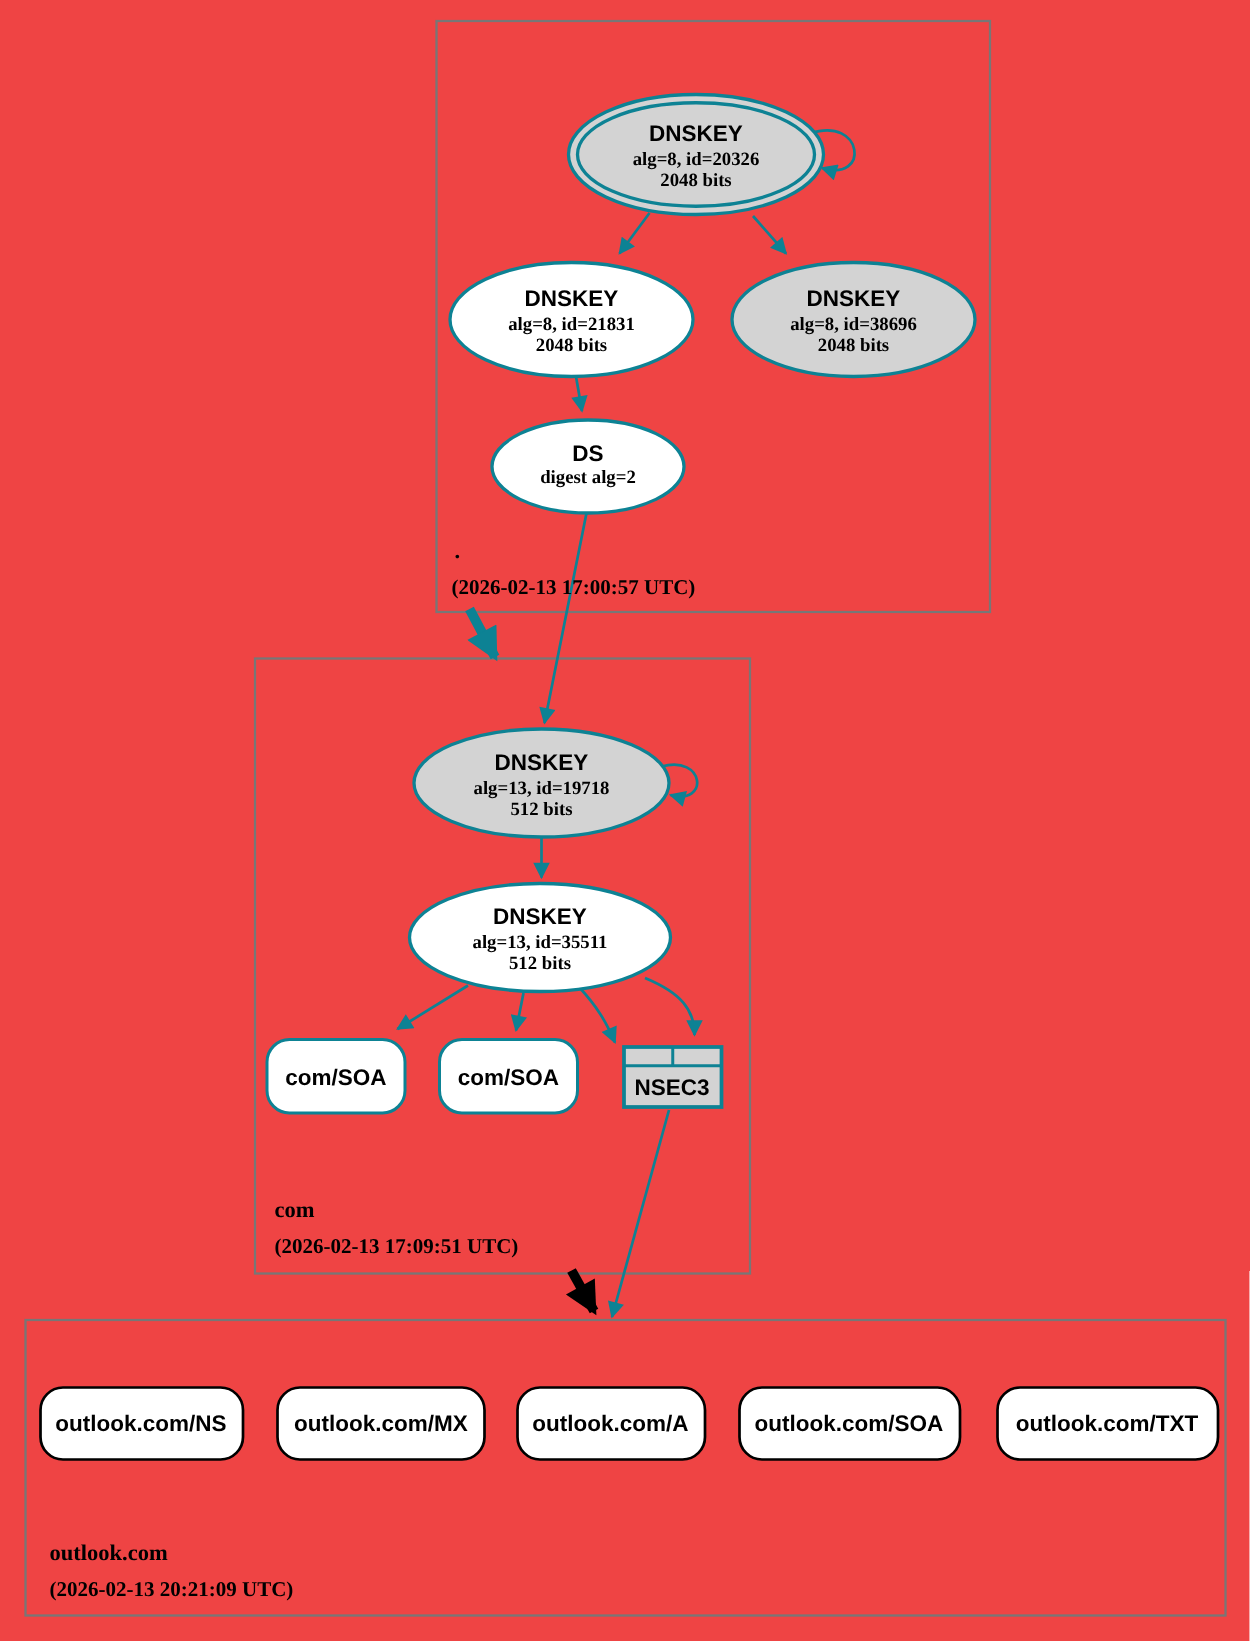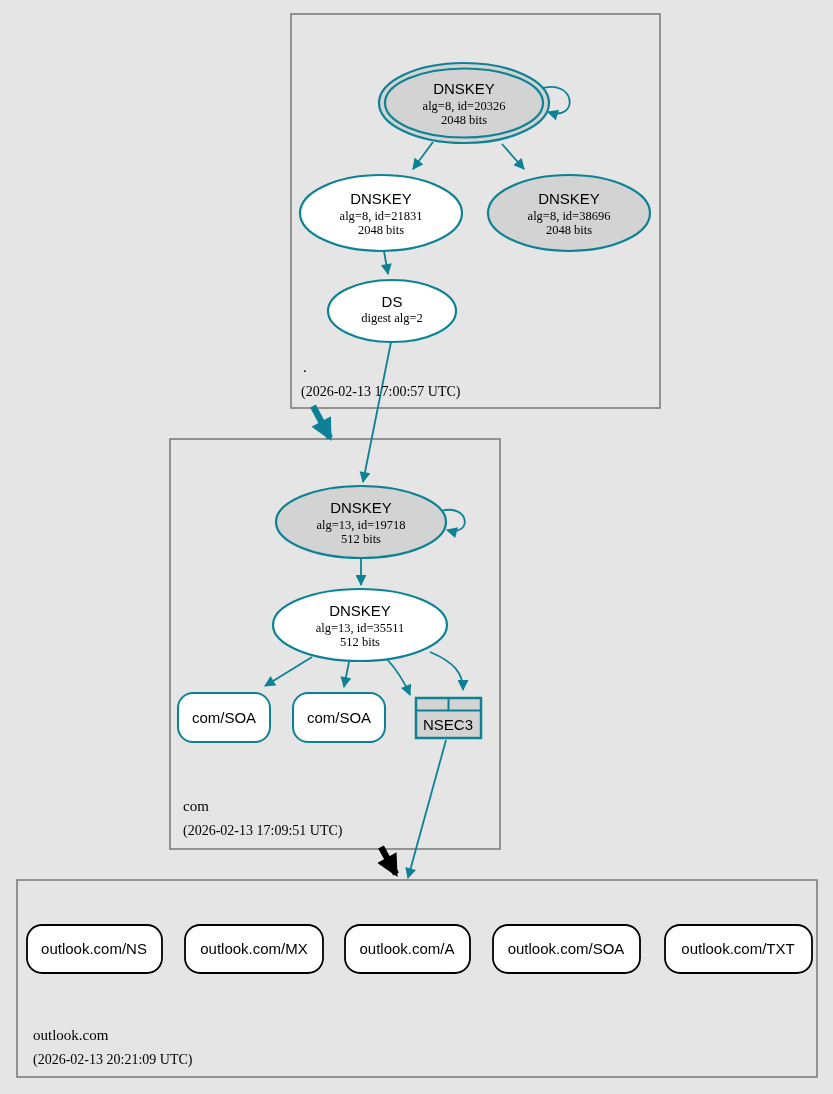--- a/index.html
+++ b/index.html
@@ -1,16 +1,16 @@
 <!DOCTYPE html>
 <html><head>
 <meta charset="utf-8">
 <style>
   html,body{margin:0;padding:0;background:#ffffff;}
-  .canvas{position:relative;width:833px;height:1094px;background:#e5e5e5;overflow:hidden;}
+  .canvas{position:relative;width:833px;height:1094px;background:#ef4444;overflow:hidden;font-weight:bold;}
   svg{display:block;}
   .t-sans{font-family:"Liberation Sans", sans-serif;}
   .t-serif{font-family:"Liberation Serif", serif;}
   text{fill:#000000;}
   .node-title{font-size:15px;}
   .node-detail{font-size:12.5px;}
   .rr-label{font-size:15px;}
   .zone-label{font-size:15px;}
   .zone-ts{font-size:14px;}
   .edge{stroke:#0d8294;stroke-width:1.8;fill:none;}

